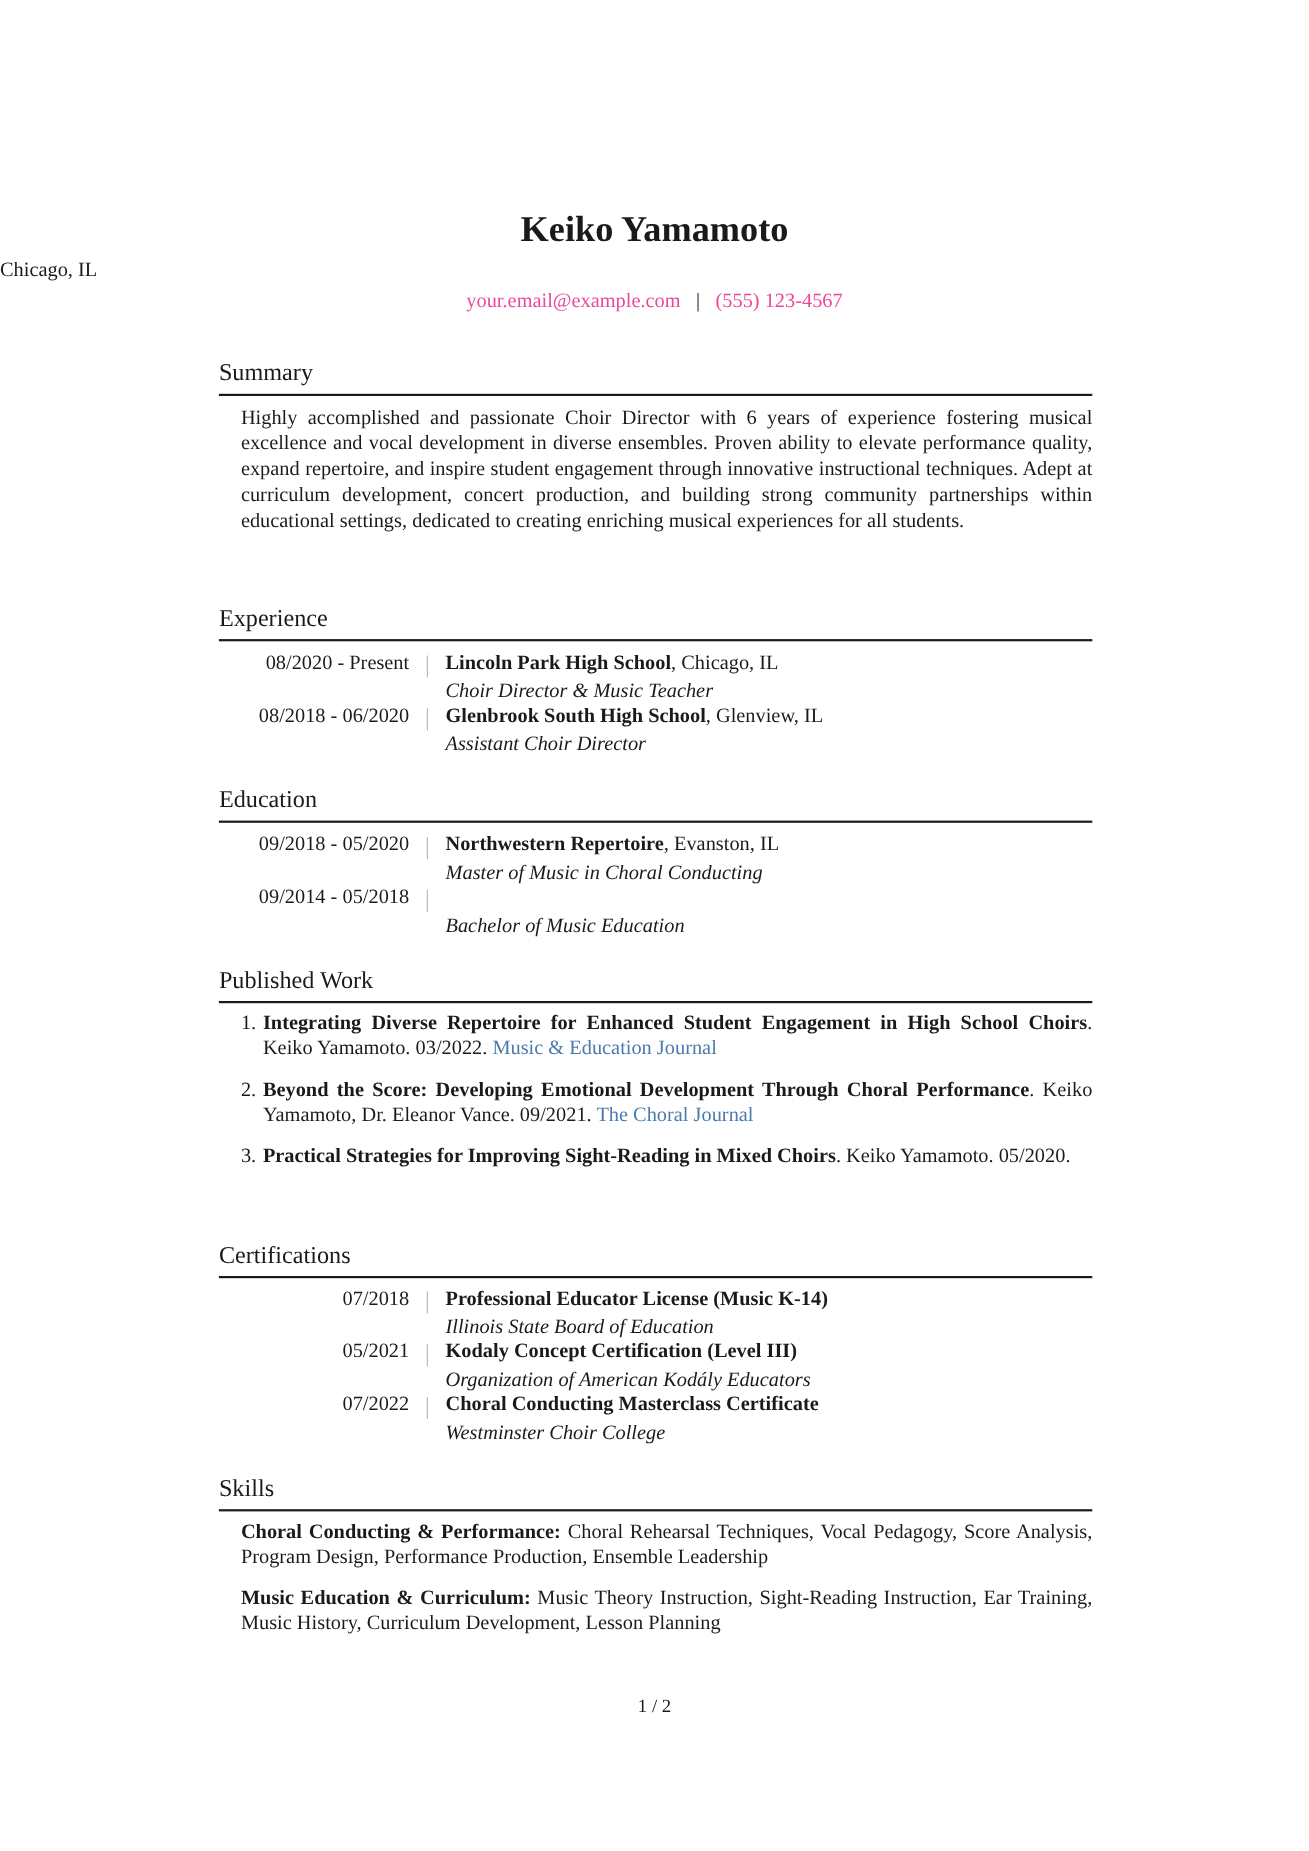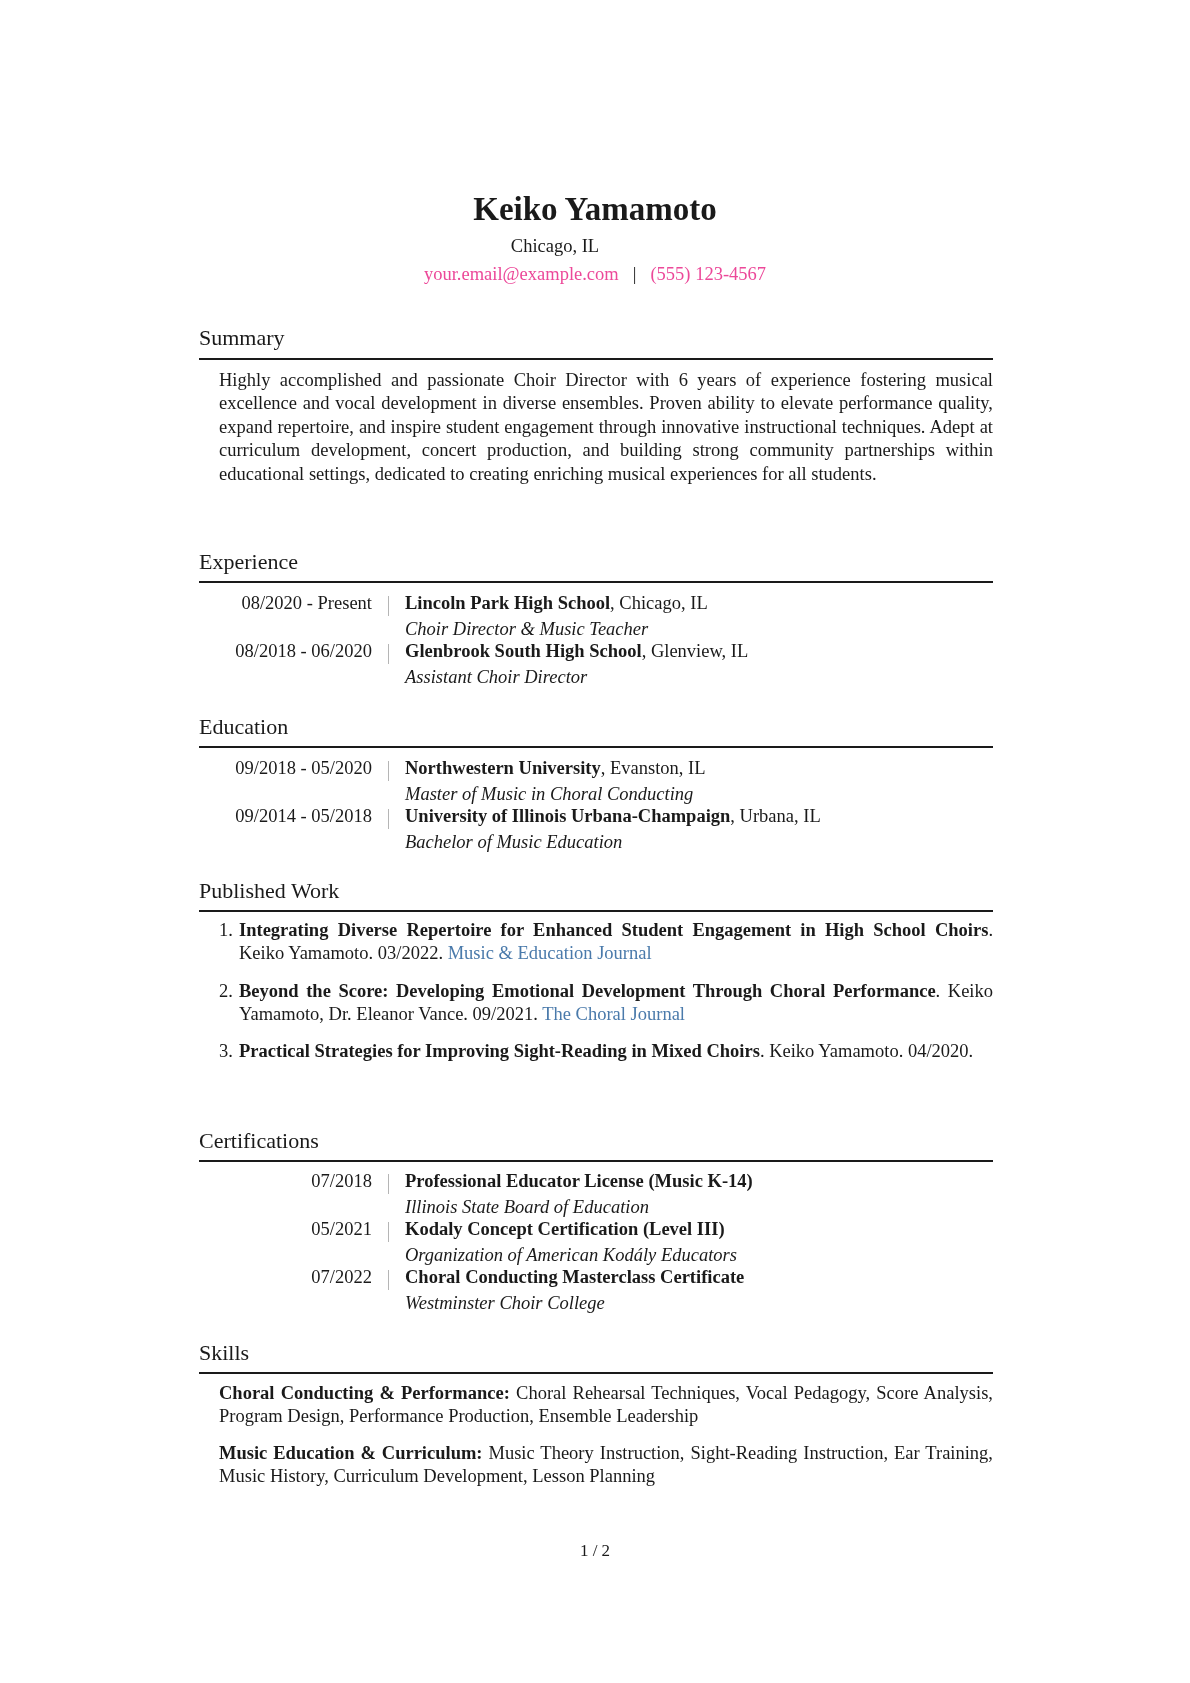--- a/index.html
+++ b/index.html
@@ -1,20 +1,20 @@
 <!DOCTYPE html>
 <html><head>
 <meta charset="utf-8">
 <style>
   html, body { margin: 0; padding: 0; background: #ffffff; }
   body { width: 1190px; height: 1683px; position: relative; overflow: hidden;
          font-family: "Liberation Serif", "DejaVu Serif", serif; color: #1a1a1a; }
   .abs { position: absolute; }
   .name { left: 0; width: 1190px; text-align: center; top: 192px; font-size: 33px; font-weight: bold; line-height: 34px; }
-  .location { left: 0; width: 1054px; text-align: center; top: 234px; font-size: 18.5px; line-height: 24px; padding-left: 28px; }
+  .location { left: 0; width: 1054px; top: 234px; font-size: 18.5px; line-height: 24px; }
   .contacts { left: 0; width: 1190px; text-align: center; top: 262px; font-size: 18.5px; line-height: 24px; }
   .contacts a { color: #ec4899; text-decoration: none; }
   .contacts .sep { color: #1a1a1a; margin: 0 14px; }
   .sec-head { left: 199px; font-size: 22px; line-height: 26px; }
   .sec-rule { left: 199px; width: 794px; height: 0; border-top: 2.2px solid #1a1a1a; }
   .para { left: 219px; width: 774px; font-size: 18.5px; line-height: 23.4px; text-align: justify; }
   .row { left: 199px; width: 794px; height: 48px; font-size: 18.5px; line-height: 23px; }
   .row .date { position: absolute; right: 621px; top: 0; white-space: nowrap; text-align: right; }
   .row .vbar { position: absolute; left: 189px; top: 4px; width: 0; height: 20px; border-left: 1px solid #b5b5b5; }
   .row .main { position: absolute; left: 206px; top: 0; white-space: nowrap; }
@@ -53,43 +53,42 @@
   <span class="vbar"></span>
   <span class="main"><span class="bold">Glenbrook South High School</span><span>, Glenview, IL</span></span>
   <span class="sub">Assistant Choir Director</span>
 </div>
 
 <div class="abs sec-head" style="top:714px;">Education</div>
 <div class="abs sec-rule" style="top:746px;"></div>
 <div class="abs row" style="top:757px;">
   <span class="date">09/2018 - 05/2020</span>
   <span class="vbar"></span>
-  <span class="main"><span class="bold">Northwestern University</span><span>, Evanston, IL</span></span>
+  <span class="main"><span class="bold">Northwestern Repertoire</span><span>, Evanston, IL</span></span>
   <span class="sub">Master of Music in Choral Conducting</span>
 </div>
 <div class="abs row" style="top:805px;">
   <span class="date">09/2014 - 05/2018</span>
   <span class="vbar"></span>
-  <span class="main"><span class="bold">University of Illinois Urbana-Champaign</span><span>, Urbana, IL</span></span>
   <span class="sub">Bachelor of Music Education</span>
 </div>
 
 <div class="abs sec-head" style="top:878px;">Published Work</div>
 <div class="abs sec-rule" style="top:910px;"></div>
 <div class="abs pub" style="top:919px;">
   <span class="num">1.</span>
   <span class="txt"><span class="bold">Integrating Diverse Repertoire for Enhanced Student Engagement in High School Choirs</span><span>. Keiko Yamamoto. 03/2022. </span><a>Music &amp; Education Journal</a></span>
 </div>
 <div class="abs pub" style="top:980px;">
   <span class="num">2.</span>
   <span class="txt"><span class="bold">Beyond the Score: Developing Emotional Development Through Choral Performance</span><span>. Keiko Yamamoto, Dr. Eleanor Vance. 09/2021. </span><a>The Choral Journal</a></span>
 </div>
 <div class="abs pub" style="top:1040px;">
   <span class="num">3.</span>
-  <span class="txt"><span class="bold">Practical Strategies for Improving Sight-Reading in Mixed Choirs</span><span>. Keiko Yamamoto. 04/2020.</span></span>
+  <span class="txt"><span class="bold">Practical Strategies for Improving Sight-Reading in Mixed Choirs</span><span>. Keiko Yamamoto. 05/2020.</span></span>
 </div>
 
 <div class="abs sec-head" style="top:1128px;">Certifications</div>
 <div class="abs sec-rule" style="top:1160px;"></div>
 <div class="abs row" style="top:1170px;">
   <span class="date">07/2018</span>
   <span class="vbar"></span>
   <span class="main bold">Professional Educator License (Music K-14)</span>
   <span class="sub">Illinois State Board of Education</span>
 </div>

